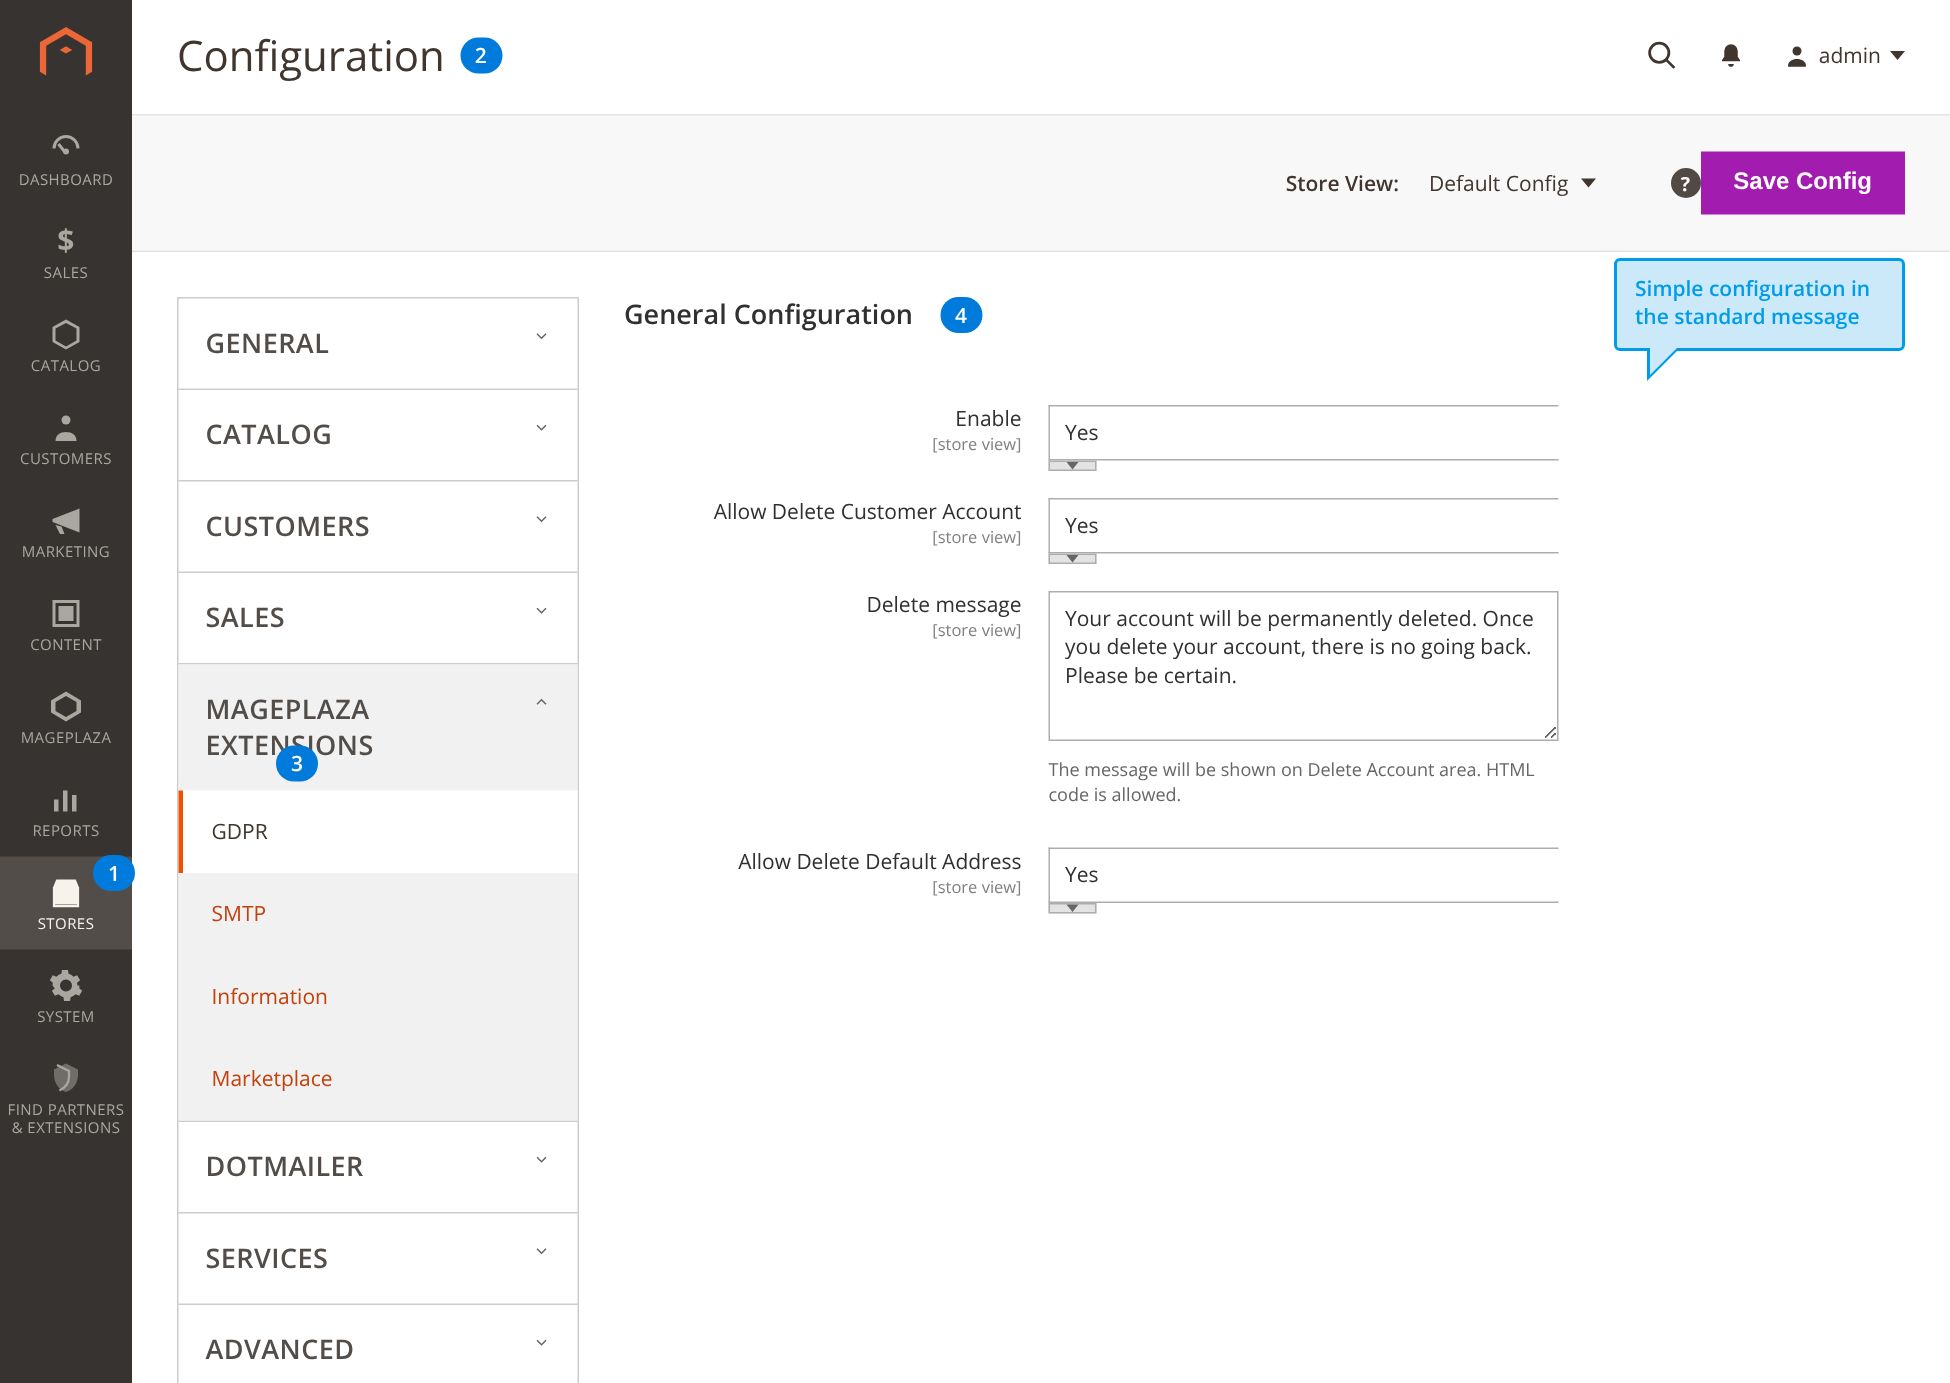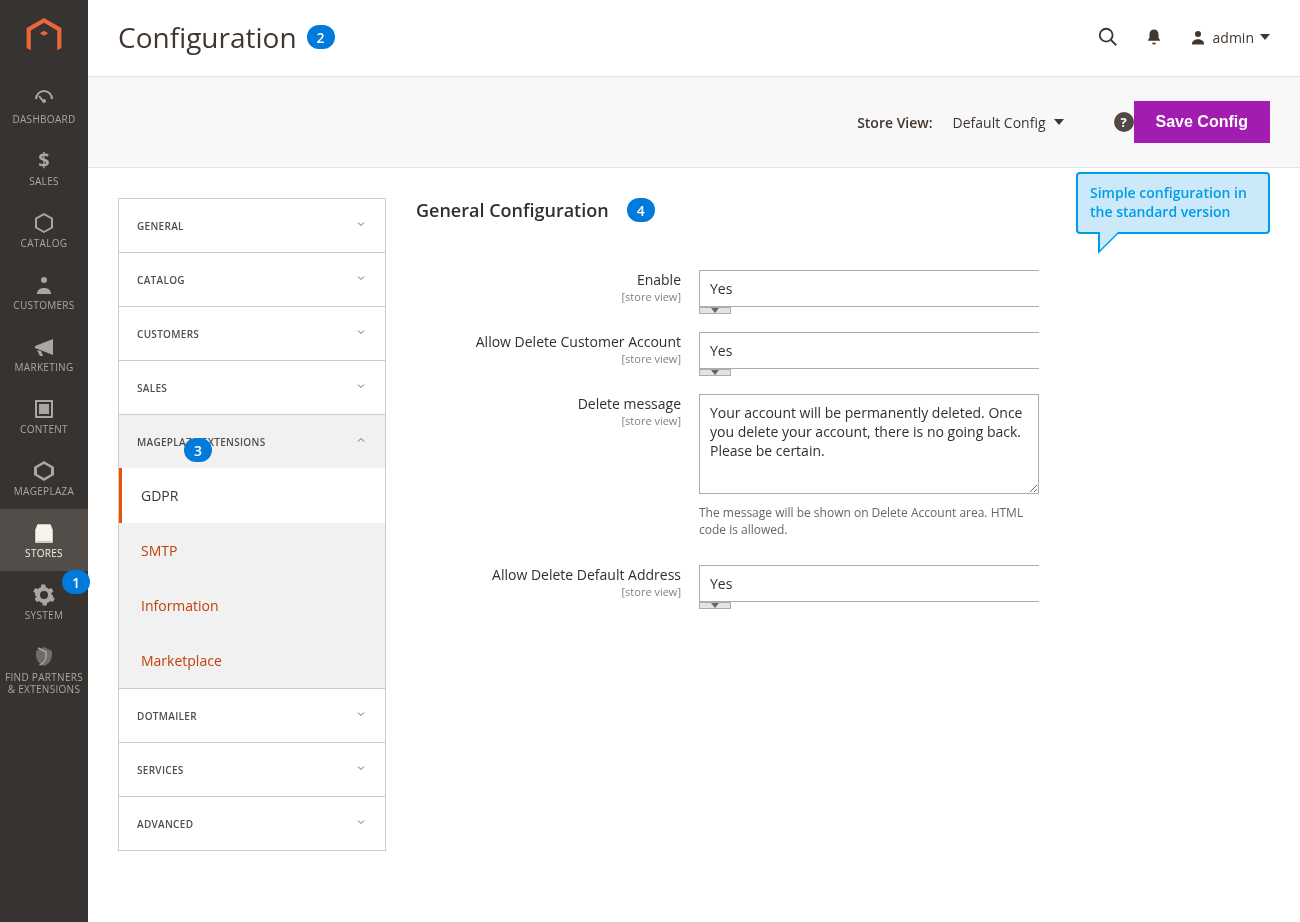--- a/index.html
+++ b/index.html
@@ -33,21 +33,21 @@
 .help-icon { width: 20px; height: 20px; background: #514943; color: #fff; border-radius: 50%; display: inline-flex; align-items: center; justify-content: center; font-size: 13px; font-weight: 700; margin-left: 30px; cursor: pointer; }
 .save-btn { background: #a21caf; color: #fff; border: none; padding: 12px 22px; font-size: 16px; font-weight: 600; cursor: pointer; }
 
 
 .content { display: flex; padding: 30px 30px 30px 30px; gap: 30px; align-items: flex-start; }
 
 
 .tabs { width: 268px; border: 1px solid #ccc; background: #fff; }
 .tab { border-bottom: 1px solid #ccc; }
 .tab:last-child { border-bottom: none; }
-.tab-header { padding: 18px 18px; display: flex; align-items: center; justify-content: space-between; cursor: pointer; font-size: 10px; font-weight: 600; text-transform: uppercase; color: #524d49; letter-spacing: 0.3px; }
+.tab-header { padding: 18px 18px; display: flex; justify-content: space-between; cursor: pointer; font-size: 18px; font-weight: 600; text-transform: uppercase; color: #524d49; letter-spacing: 0.3px; }
 .tab-header.expanded { background: #f1f1f1; }
 .tab-items { background: #f1f1f1; }
 .tab-sub { padding: 18px 22px; font-size: 14px; color: #c2410c; cursor: pointer; }
 .tab-sub.active { background: #fff; border-left: 3px solid #eb5202; color: #41362f; padding-left: 19px; }
 .chevron { font-size: 12px; }
 
 
 .form-area { flex: 1; position: relative; }
 .section-title { font-size: 18px; font-weight: 600; color: #303030; display: flex; align-items: center; gap: 18px; margin-bottom: 48px; }
 .form-row { display: flex; margin-bottom: 18px; }
@@ -120,20 +120,28 @@
             <rect x="4" y="4" width="16" height="16"></rect>
             <rect x="8" y="8" width="8" height="8" fill="#aaa6a0"></rect>
           </svg></span>
         <span class="nav-label">Content</span>
       </div>
       <div class="nav-item">
         <span class="nav-icon"><svg viewBox="0 0 24 24" fill="#aaa6a0">
             <path d="M12 2l10 6v8l-10 6L2 16V8l10-6zm0 3L5 9v6l7 4 7-4V9l-7-4z"></path>
           </svg></span>
         <span class="nav-label">Mageplaza</span>
+      </div>
+      <div class="nav-item">
+        <span class="nav-icon"><svg viewBox="0 0 24 24" fill="#aaa6a0">
+            <rect x="4" y="12" width="3" height="8"></rect>
+            <rect x="10" y="6" width="3" height="14"></rect>
+            <rect x="16" y="9" width="3" height="11"></rect>
+          </svg></span>
+        <span class="nav-label">Reports</span>
       </div>
       <div class="nav-item active">
         <span class="nav-icon"><svg viewBox="0 0 24 24" fill="#f7f3eb">
             <path d="M4 9h16v12H4z M4 9l2-5h12l2 5 M8 9V4 M12 9V4 M16 9V4" stroke="#f7f3eb" fill="none" stroke-width="1.5"></path>
             <path d="M4 9h16l-2-5H6L4 9z" fill="#f7f3eb"></path>
             <rect x="4" y="9" width="16" height="11" fill="#f7f3eb"></rect>
           </svg></span>
         <span class="nav-label">Stores</span>
       </div>
       <div class="nav-item">
@@ -329,16 +337,16 @@
                 <span class="tri tri-sm"></span>
               </div>
           </div>
         </div>
       </div>
 
     </div>
   </div>
 
   <div class="callout">
-    <span>Simple configuration in the standard version</span>
+    <span>Simple configuration in the standard message</span>
   </div>
 
 </div>
 
 </body></html>

